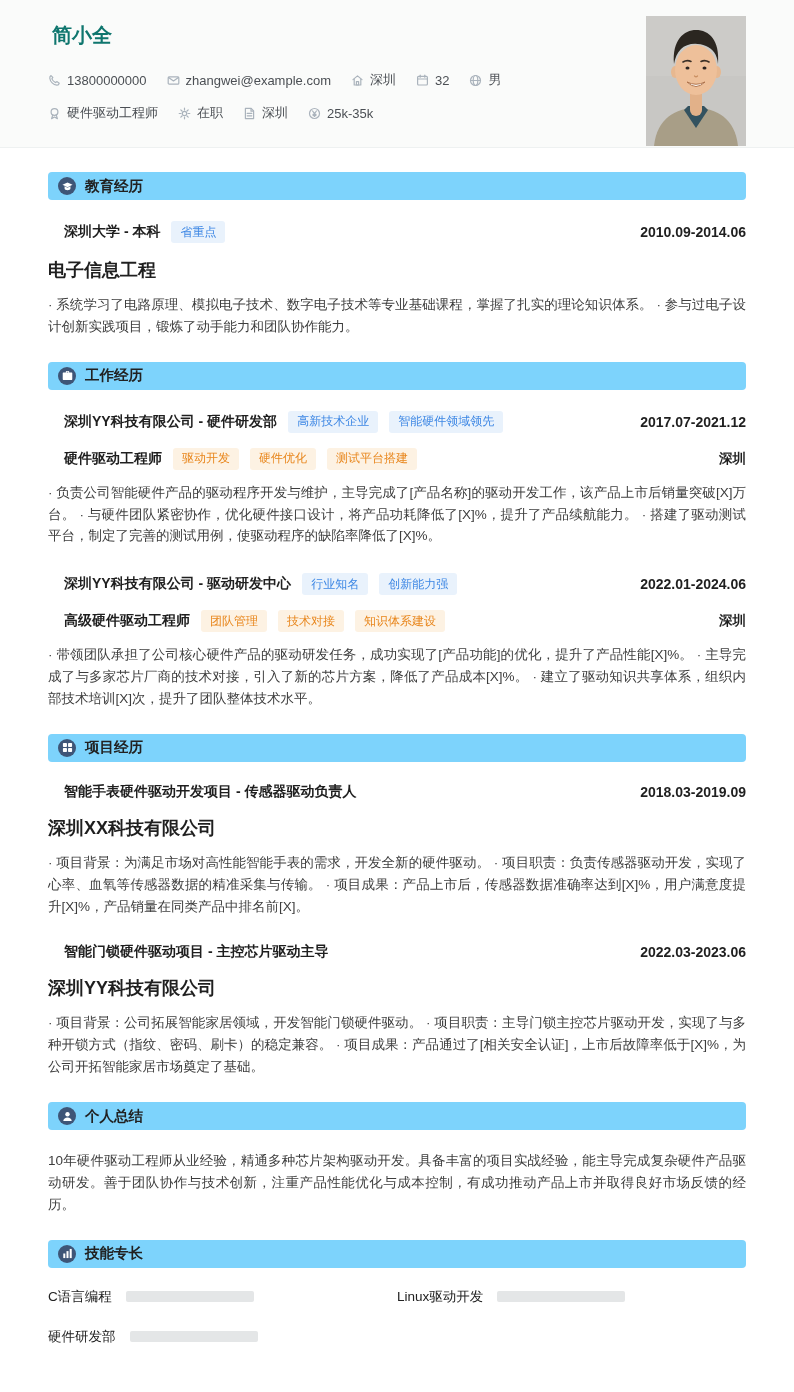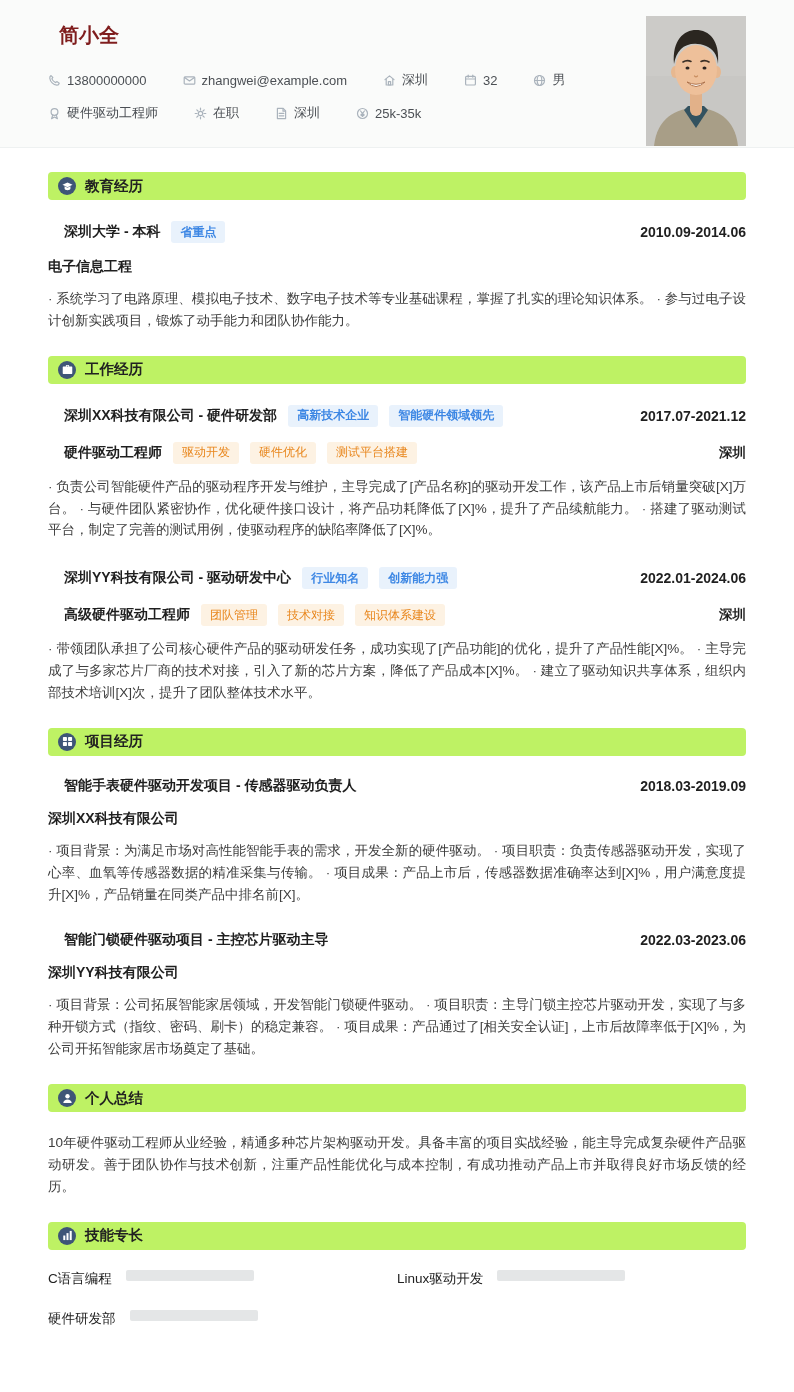--- a/index.html
+++ b/index.html
@@ -6,61 +6,61 @@
   html,body { margin:0; padding:0; }
   body {
     width:794px; min-height:1392px; background:#ffffff;
     font-family:"Liberation Sans", sans-serif; color:#333;
   }
   
   .header {
     position:relative; height:148px; background:#fafbfa;
     border-bottom:1px solid #eef1f1; padding:20px 48px 0 48px;
   }
-  .name { font-size:20px; font-weight:bold; color:#7f1d1d; margin:2px 0 22px 11px; }
-  .contact-row { display:flex; align-items:center; gap:36px; font-size:13px; color:#4b4f54; margin-bottom:15px; }
+  .name { font-size:20px; font-weight:bold; color:#0f766e; margin:2px 0 22px 4px; }
+  .contact-row { display:flex; align-items:center; gap:20px; font-size:13px; color:#4b4f54; margin-bottom:15px; }
   .contact-item { display:flex; align-items:center; gap:6px; white-space:nowrap; }
   .cicon { width:13px; height:13px; flex:0 0 auto; display:block; }
   .cicon path, .cicon rect, .cicon circle, .cicon polyline, .cicon line, .cicon ellipse, .cicon polygon
     { stroke:#aab3bc; fill:none; stroke-width:1.2; stroke-linecap:round; stroke-linejoin:round; }
   .photo {
     position:absolute; top:16px; right:48px; width:100px; height:130px;
     overflow:hidden; background:#c8c7c4;
   }
   
   .content { padding:0 48px; }
   .sec-header {
     display:flex; align-items:center; gap:9px;
-    background:#bef264; border-radius:4px; height:28px; padding:0 10px;
+    background:#7dd3fc; border-radius:4px; height:28px; padding:0 10px;
     margin-top:24px;
   }
   .sec-icon {
     width:18px; height:18px; border-radius:50%; background:#3e5577;
     display:flex; align-items:center; justify-content:center; flex:0 0 auto;
   }
   .sec-icon svg { width:11px; height:11px; display:block; }
   .sec-icon svg * { fill:#ffffff; }
   .sec-title { font-size:14.5px; font-weight:bold; color:#212121; }
   .entry-head { display:flex; align-items:center; margin-top:21px; }
   .entry-title { font-size:14px; font-weight:bold; color:#1f1f1f;margin-left:16px; }
   .entry-sub { display:flex; align-items:center; margin-top:15px; }
   .spacer { flex:1; }
   .date { font-size:14px; font-weight:bold; color:#1f1f1f; }
   .loc { font-size:13.5px; font-weight:bold; color:#1f1f1f; }
   .tag { font-size:12px; padding:2.5px 9px; border-radius:3px; margin-left:11px; white-space:nowrap; }
-  .tag-blue { color:#3d87e4; background:#e9f2fc;font-weight:bold; }
+  .tag-blue { color:#3d87e4; background:#e9f2fc; }
   .tag-orange { color:#e8861c; background:#fdf2e3; }
   .desc { font-size:13.5px; color:#3d3d3d; line-height:1.62; margin-top:12px; text-align:justify; }
-  .company-line { font-size:14px; font-weight:bold; color:#1f1f1f; margin-top:15px; }
+  .company-line { font-size:18px; font-weight:bold; color:#1f1f1f; margin-top:15px; }
   
   .skills-grid {
     display:grid; grid-template-columns:1fr 1fr;
     row-gap:22px; margin-top:20px;
   }
-  .skill-item { display:flex; gap:14px; }
+  .skill-item { display:flex; align-items:center; gap:14px; }
   .skill-name { font-size:13.5px; color:#222; }
   .skill-bar { width:128px; height:11px; background:#e4e6e7; border-radius:2px; overflow:hidden; }
   .skill-fill { height:100%; background:#d9e7ee; }
 </style>
 </head>
 <body>
 
 <div class="header">
   <div class="name">简小全</div>
 
@@ -185,21 +185,21 @@
     <span class="sec-icon">
       <svg viewBox="0 0 12 12">
           <path d="M4.2 2.6 V1.6 C4.2 1.2 4.5 1 4.9 1 H7.1 C7.5 1 7.8 1.2 7.8 1.6 V2.6 H10.6 C10.9 2.6 11.2 2.9 11.2 3.2 V10.2 C11.2 10.6 10.9 10.9 10.6 10.9 H1.4 C1.1 10.9 0.8 10.6 0.8 10.2 V3.2 C0.8 2.9 1.1 2.6 1.4 2.6 Z M5.2 2.6 H6.8 V2 H5.2 Z"></path>
         </svg>
     </span>
     <span class="sec-title">工作经历</span>
   </div>
 
   <div>
     <div class="entry-head">
-      <span class="entry-title">深圳XX科技有限公司 - 硬件研发部</span>
+      <span class="entry-title">深圳YY科技有限公司 - 硬件研发部</span>
       <span class="tag tag-blue">高新技术企业</span>
       <span class="tag tag-blue">智能硬件领域领先</span>
       <span class="spacer"></span>
       <span class="date">2017.07-2021.12</span>
     </div>
     <div class="entry-sub">
       <span class="entry-title">硬件驱动工程师</span>
       <span class="tag tag-orange">驱动开发</span>
       <span class="tag tag-orange">硬件优化</span>
       <span class="tag tag-orange">测试平台搭建</span>

